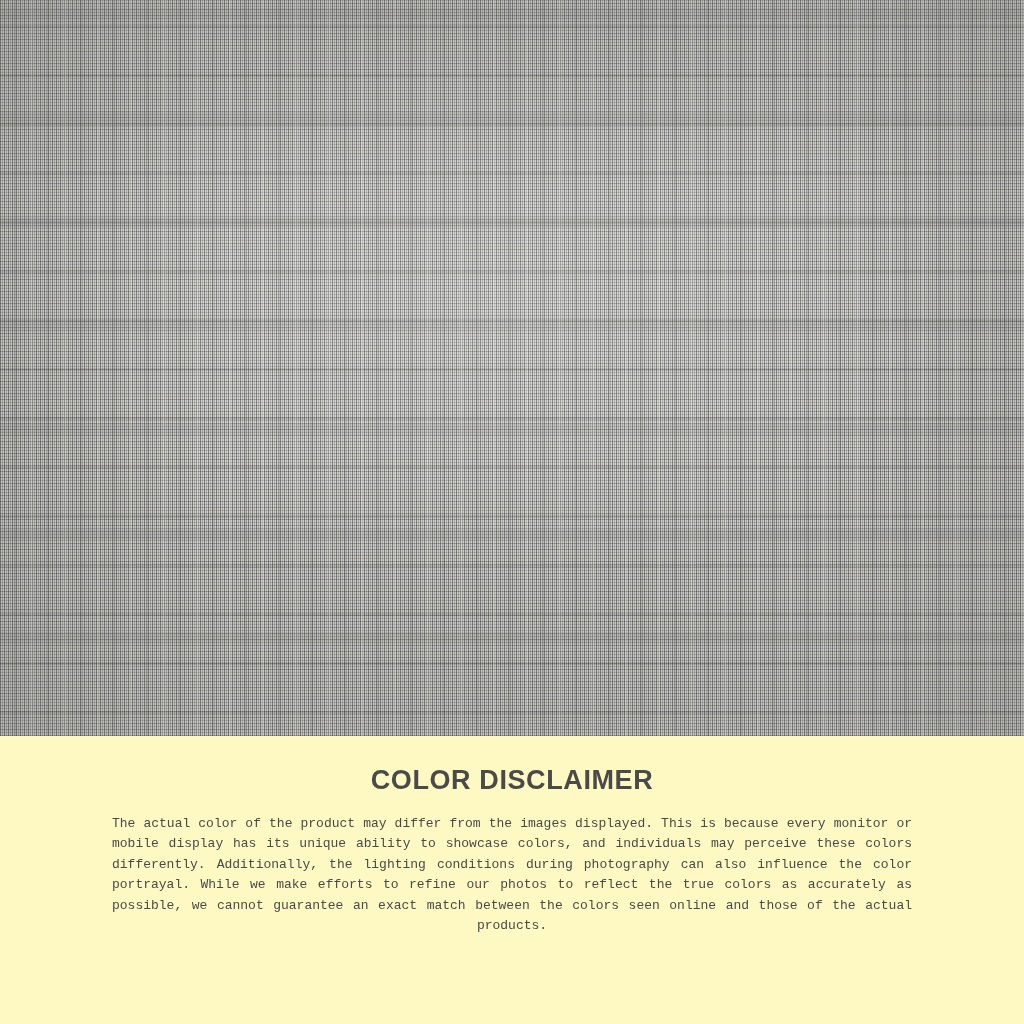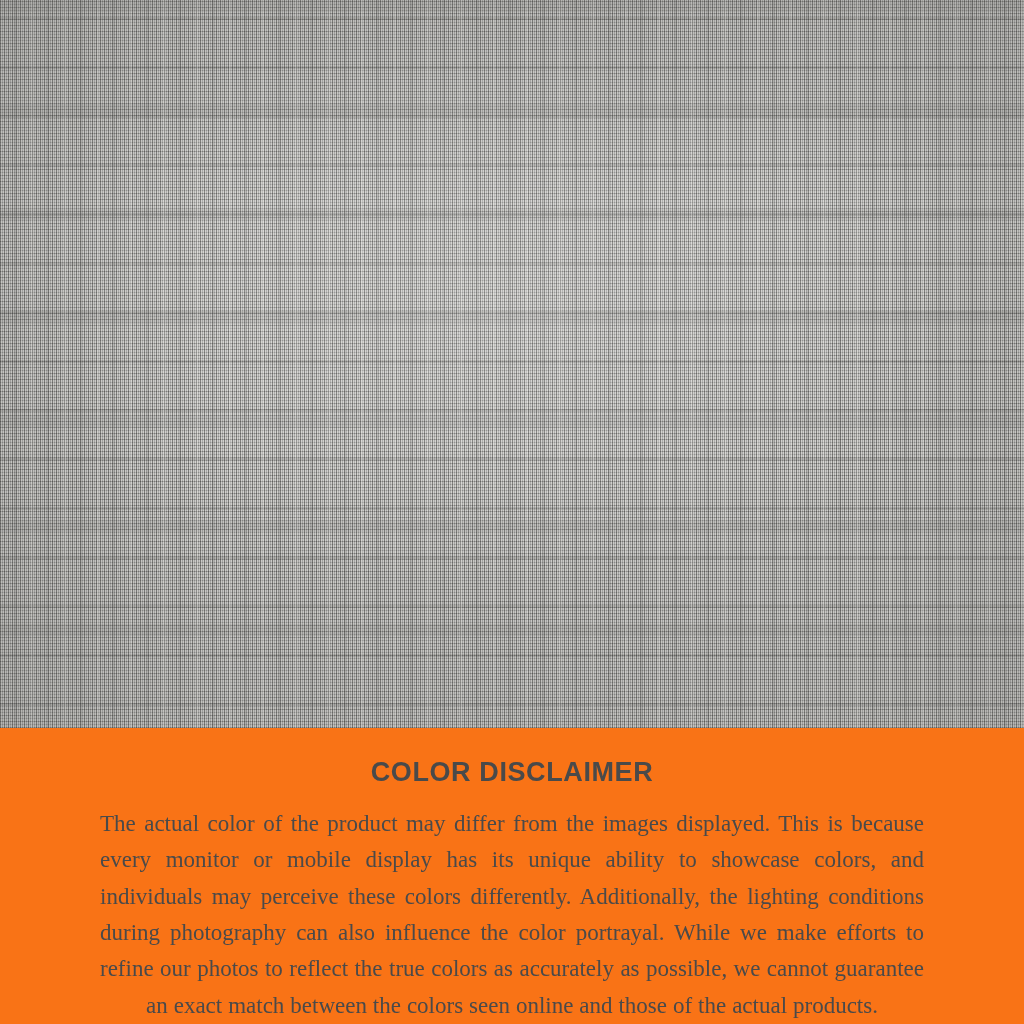--- a/index.html
+++ b/index.html
@@ -109,41 +109,41 @@
       repeating-linear-gradient(0deg,
         rgba(255,255,255,0) 0px,
         rgba(255,255,255,0) 92px,
         rgba(80,80,78,0.35) 92px,
         rgba(80,80,78,0.35) 104px);
   }
 
   
   .disclaimer {
     flex: 1 1 auto;
-    background: #f97316;
+    background: #fef9c3;
     padding: 30px 100px 0 100px;
     box-sizing: border-box;
     text-align: center;
     color: #4c4c4c;
   }
   .disclaimer-title {
     font-family: "Liberation Sans", sans-serif;
     font-size: 27px;
     font-weight: bold;
     letter-spacing: 0.6px;
     color: #4a4a4a;
     margin: 0 0 18px 0;
     line-height: 1.1;
   }
   .disclaimer-body {
-    font-family: Liberation Serif, serif;
-    font-size: 23px;
+    font-family: Liberation Mono, monospace;
+    font-size: 13px;
     line-height: 1.58;
     color: #4a4a4a;
-    margin: 0;
+    margin: 12px;
     text-align: justify;
     text-align-last: center;
     word-spacing: 0.2px;
   }
 </style>
 </head>
 <body>
 
 <div class="page">
 

